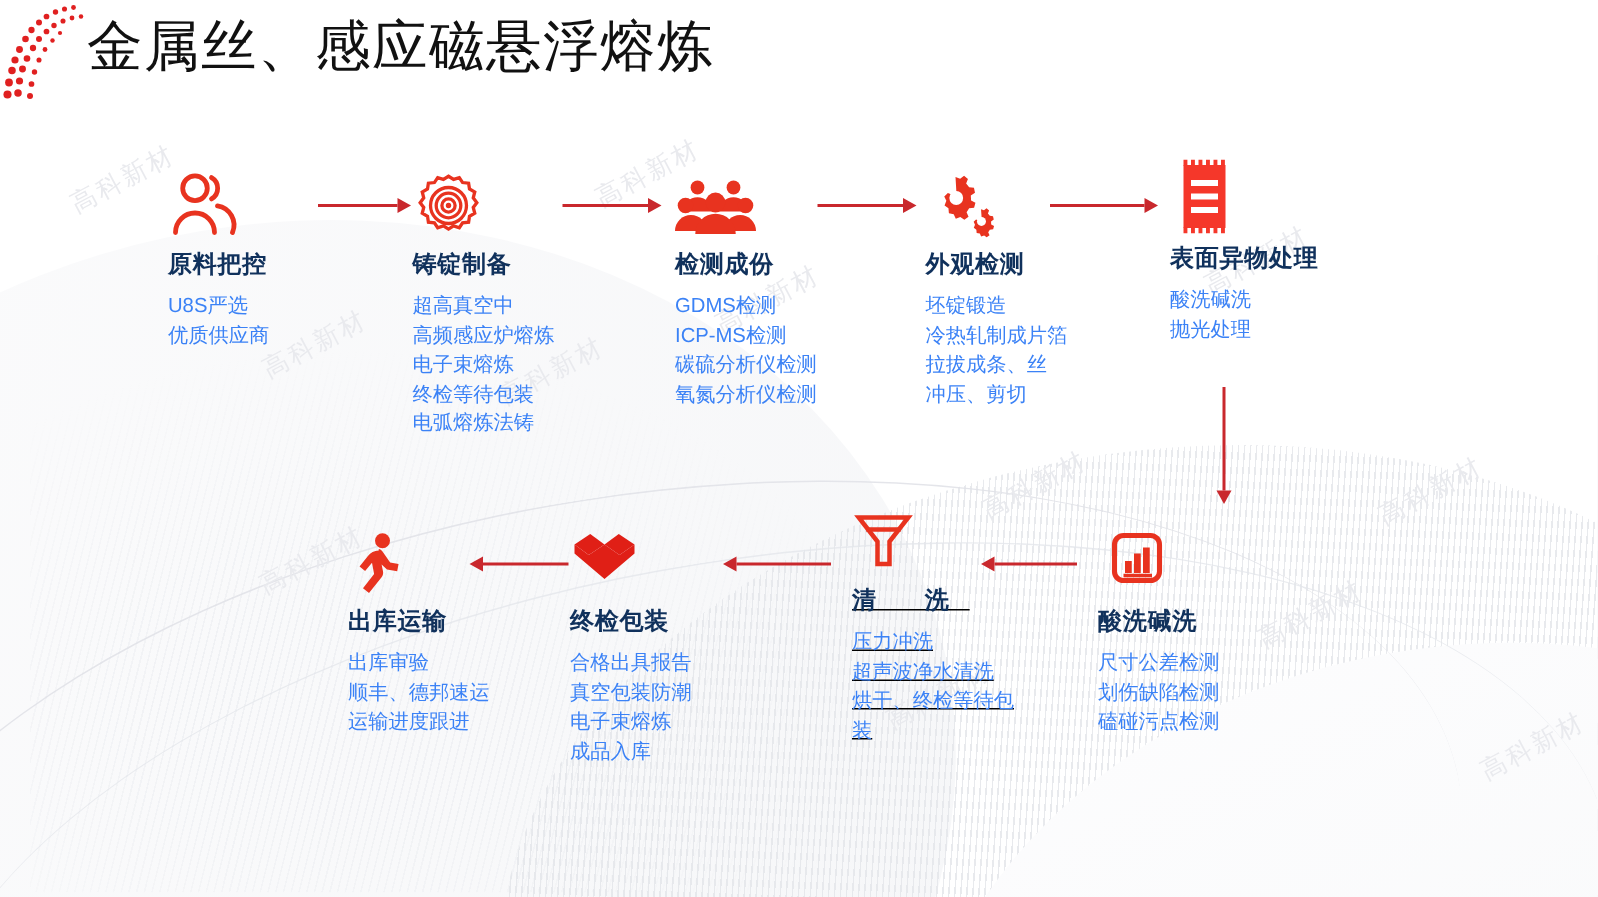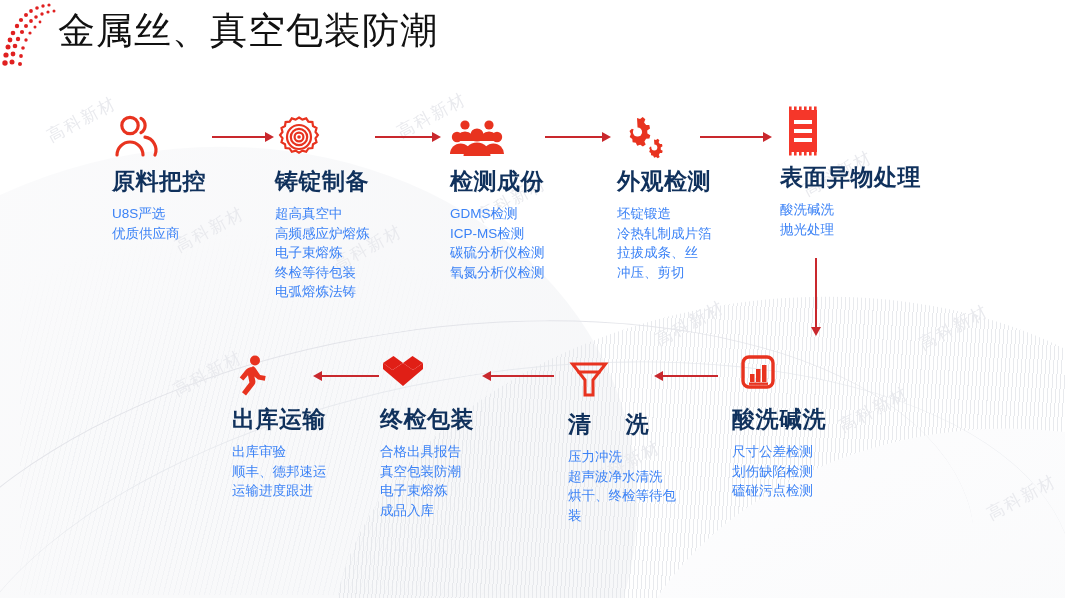--- a/index.html
+++ b/index.html
@@ -108,21 +108,21 @@
   }
 
   
   .step { position: absolute; }
   .step-icon {
     height: 48px;
     display: flex; align-items: flex-end;
     margin-bottom: 6px;
   }
   .step-title {
-    font-size: 23px;
+    font-size: 16px;
     font-weight: bold;
     color: #10315c;
     letter-spacing: .5px;
     white-space: nowrap;
     margin-bottom: 7px;
   }
   .step-title.spaced { letter-spacing: 14px; }
   .step-lines { font-size: 13.5px; color: #3b82f6; line-height: 19.5px; }
   .step-lines div { white-space: nowrap; }
   .step-lines div.wrap { white-space: normal; }
@@ -219,21 +219,21 @@
         <circle cx="38" cy="20" r="1.4"></circle>
           <circle cx="33" cy="25" r="1.5"></circle>
         <circle cx="28" cy="31" r="1.6"></circle>
           <circle cx="24" cy="38" r="1.7"></circle>
         <circle cx="21" cy="46" r="1.8"></circle>
           <circle cx="19" cy="54" r="1.9"></circle>
         <circle cx="18" cy="62" r="2"></circle>
       </g>
     </svg>
   </div>
-  <div class="page-title">金属丝、真空包装防潮</div>
+  <div class="page-title">金属丝、感应磁悬浮熔炼</div>
 
   <div class="step" style="left:112px; top:112px;">
     <div class="step-icon">
       <svg width="48" height="46" viewBox="0 0 48 46">
         <g fill="none" stroke="#e8331f" stroke-width="3.2" stroke-linecap="round">
           <circle cx="18" cy="11.5" r="8.2"></circle>
           <path d="M5 41 A13 13 0 0 1 31 41"></path>
           <path d="M29 4.4 A8.2 8.2 0 0 1 29 18.6"></path>
           <path d="M33 23.2 A13 13 0 0 1 43 41"></path>
         </g>
@@ -391,21 +391,21 @@
       <div>划伤缺陷检测</div>
       <div>磕碰污点检测</div>
     </div>
   </div>
 
   <div class="arrow-h" style="left:654px; top:370px; width:64px;">
     <div class="head-l"></div>
       <div class="shaft"></div>
   </div>
 
-  <div class="step" style="left:568px; top:355px;">
+  <div class="step" style="left:568px; top:336px;text-decoration:underline;">
     <div class="step-icon">
       <svg width="42" height="44" viewBox="0 0 42 44">
         <g fill="none" stroke="#e8331f" stroke-width="3">
           <path d="M4.5 5 H37.5 L25 21 V36 H17 V21 Z"></path>
           <line x1="9.5" y1="13" x2="32.5" y2="13"></line>
         </g>
       </svg>
     </div>
     <div class="step-title spaced">清  洗</div>
     <div class="step-lines" style="width:108px;">

